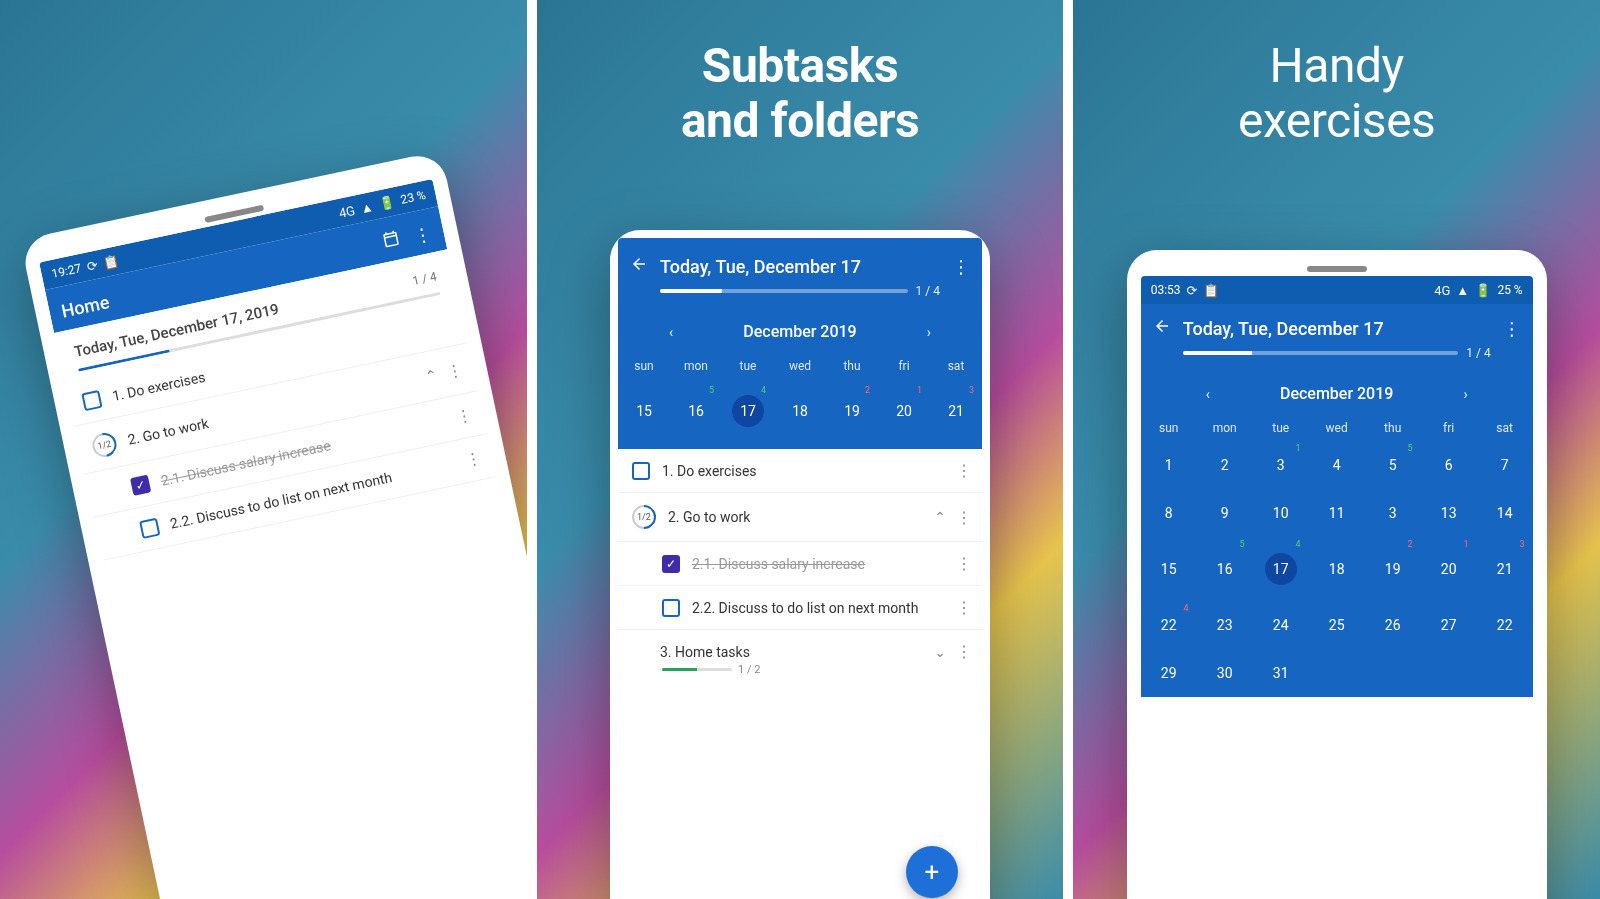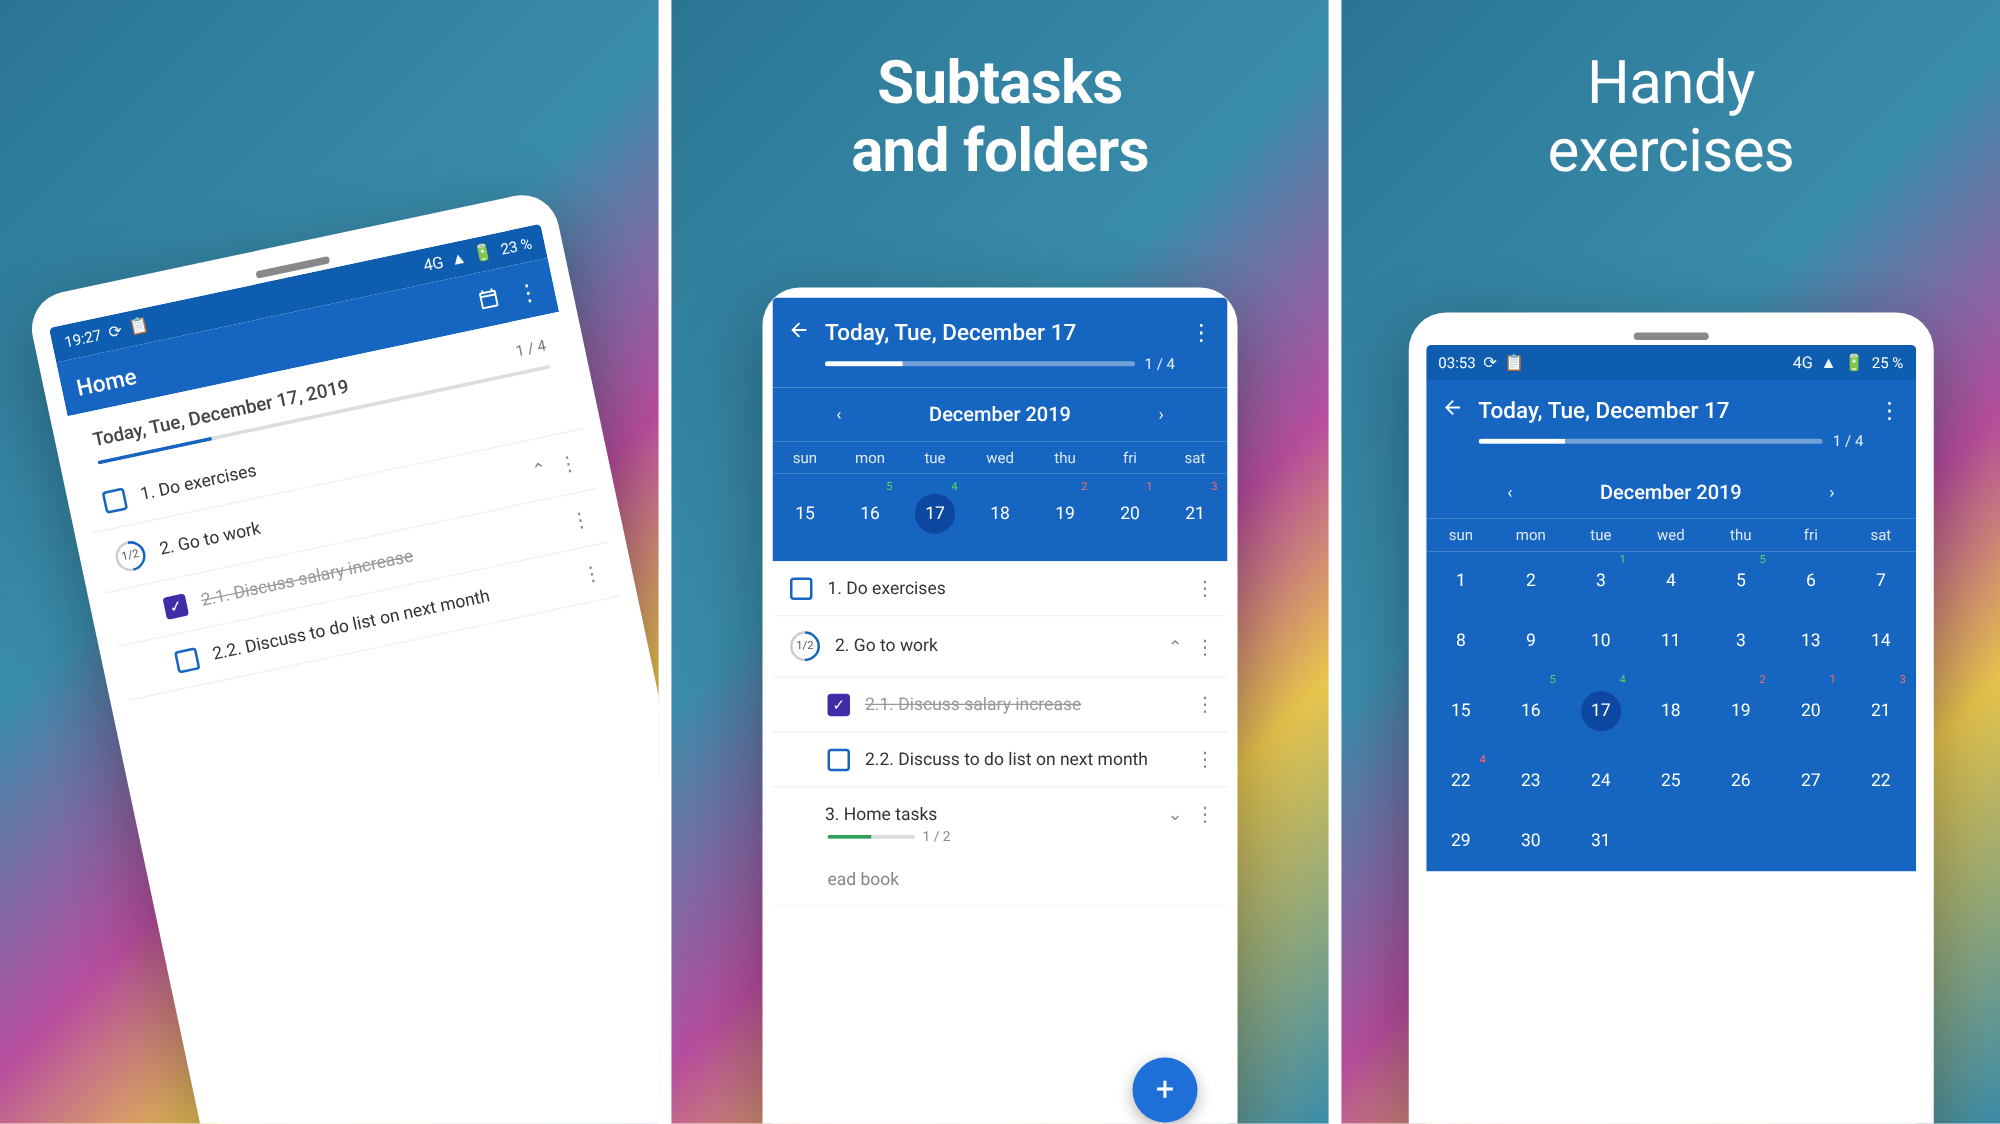--- a/index.html
+++ b/index.html
@@ -340,23 +340,20 @@
               <span class="task-chev">⌄</span>
               <span class="task-more">⋮</span>
             </div>
         </div>
         <div class="mini-progress">
           <div class="track">
               <div class="f"></div>
             </div>
           <span class="lbl">1 / 2</span>
         </div>
-        <div class="task sub" style="opacity:0.6;">
-          <div class="task-title">ead book</div>
-        </div>
       </div>
       <div class="fab">+</div>
     </div>
   </div>
 </div>
 
 <div class="panel">
   <div class="headline" style="white-space:pre-line;">Handy
 exercises</div>
   <div class="phone right-p">

